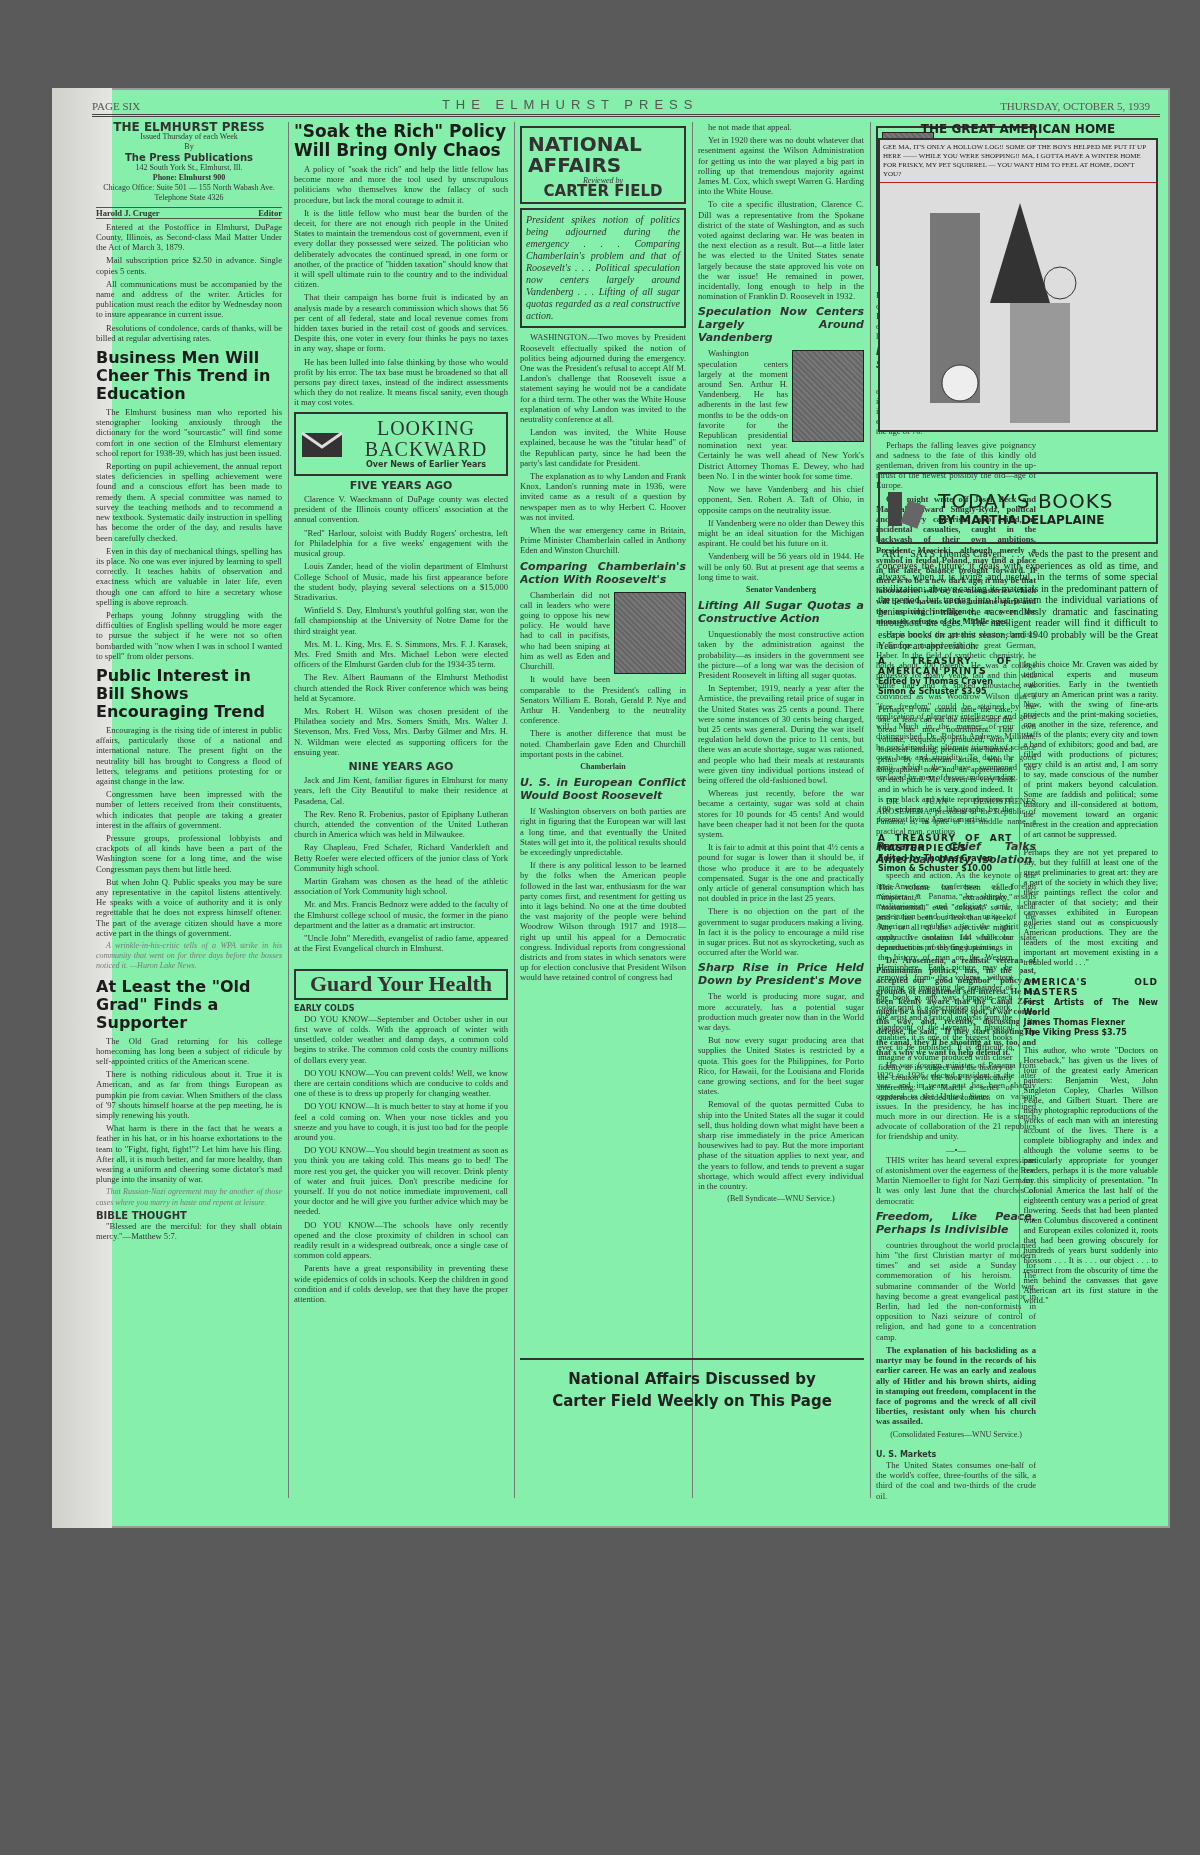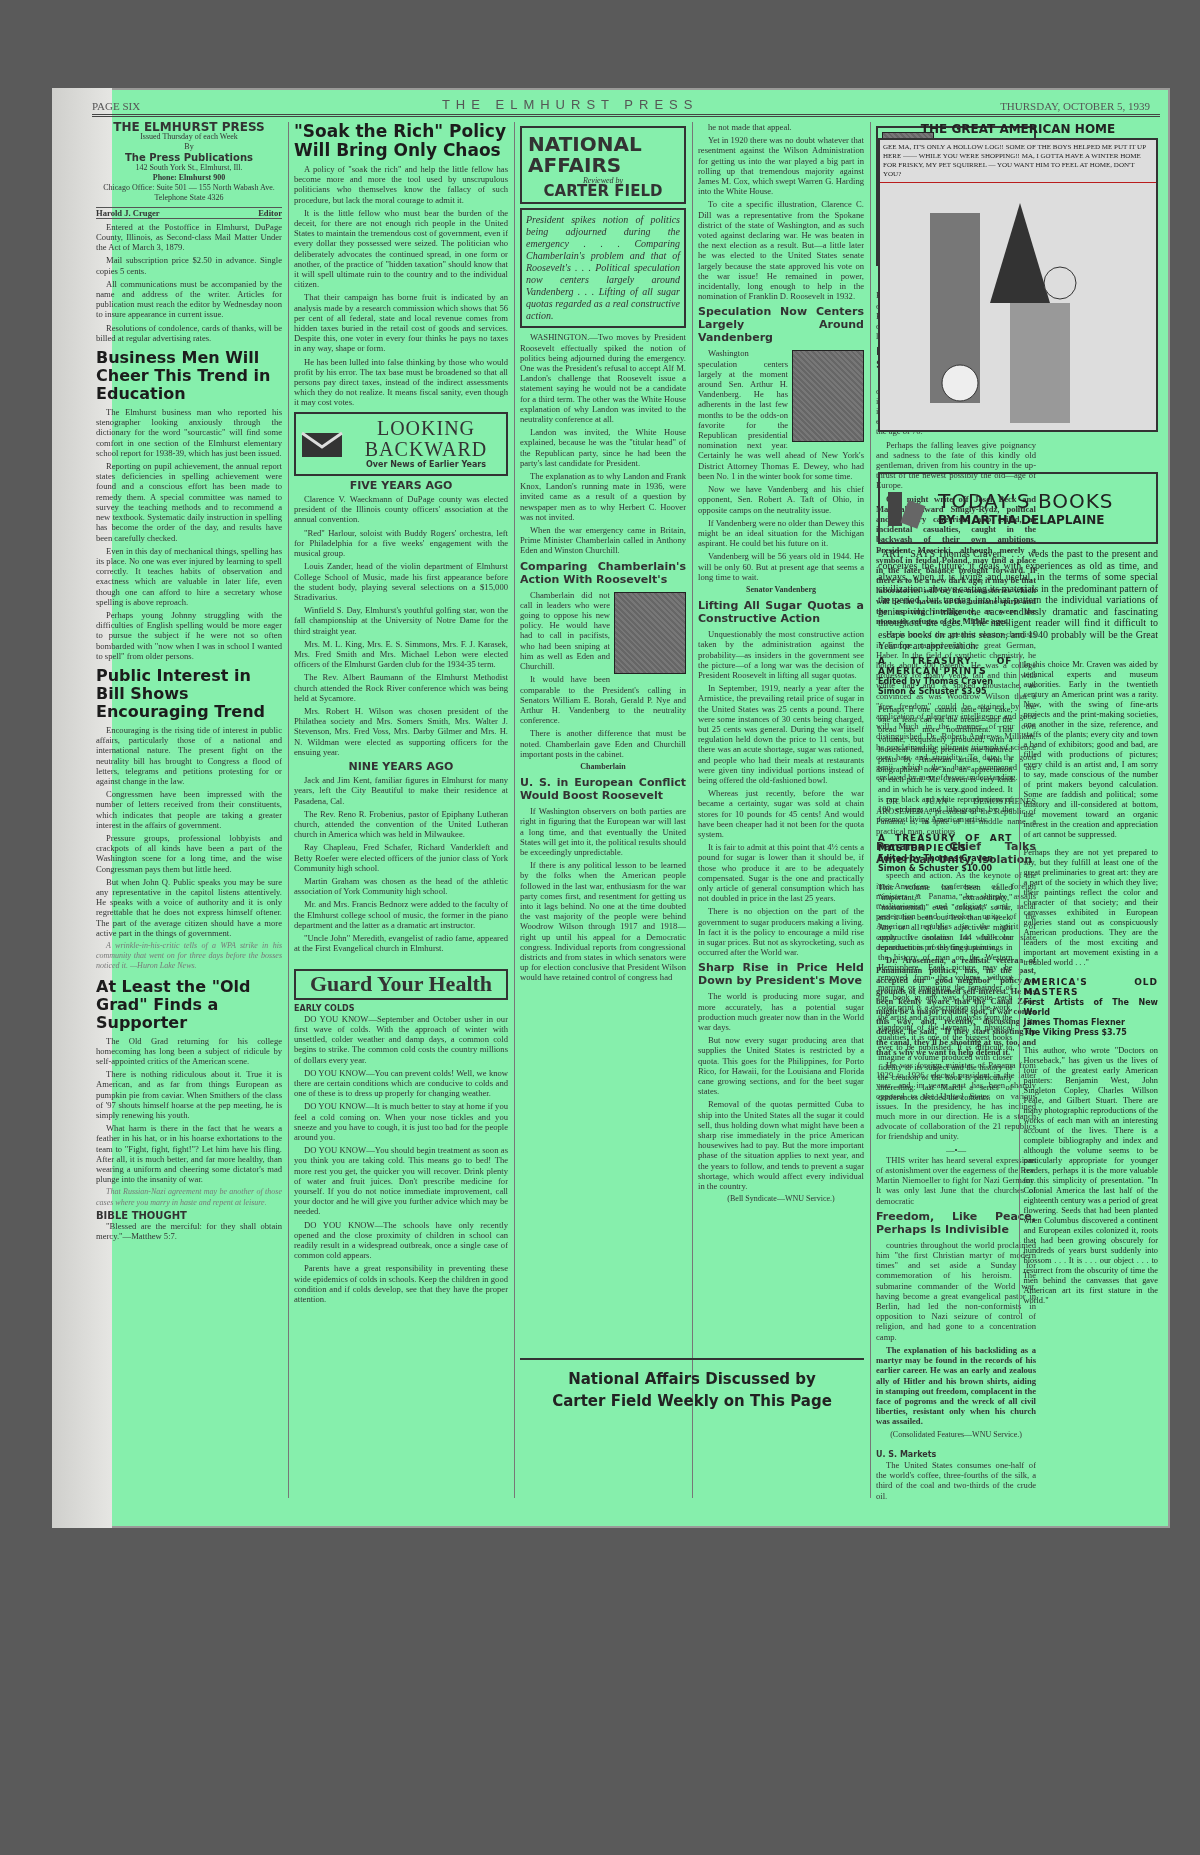--- a/index.html
+++ b/index.html
@@ -13,21 +13,21 @@
   .col p{margin:0 0 3px 0;text-indent:10px;}
   .vline{position:absolute;top:34px;bottom:30px;border-left:1px solid #777;}
   h2.hd{font-family:"DejaVu Sans",sans-serif;font-weight:bold;font-size:16px;line-height:18px;margin:6px 0 4px 0;color:#1c1c1c;text-align:left;}
   .box{border:2px solid #333;padding:4px;margin:4px 0;}
   .center{text-align:center;}
   .sans{font-family:"DejaVu Sans",sans-serif;}
   .bold{font-weight:bold;}
   .ital{font-style:italic;}
   .small{font-size:8px;}
   .subhd{font-family:"DejaVu Sans",sans-serif;font-weight:bold;font-size:11px;text-align:center;margin:5px 0 3px;}
-  .sidehd{font-family:"DejaVu Sans",sans-serif;font-weight:bold;font-size:11px;line-height:13px;margin:4px 0;}
+  .sidehd{font-family:"DejaVu Sans",sans-serif;font-weight:bold;font-style:italic;font-size:11px;line-height:13px;margin:4px 0;}
   .photo{background:repeating-linear-gradient(45deg,#666,#666 2px,#777 2px,#777 4px);border:1px solid #222;}
   .cartoon{border:2px solid #333;background:#ddd;position:relative;}
   .bookhd{font-family:"DejaVu Sans",sans-serif;font-weight:bold;font-size:9px;letter-spacing:1px;margin:4px 0 1px;}
 </style>
 </head>
 <body>
 
 <div class="page">
 
   <div class="masthead">

